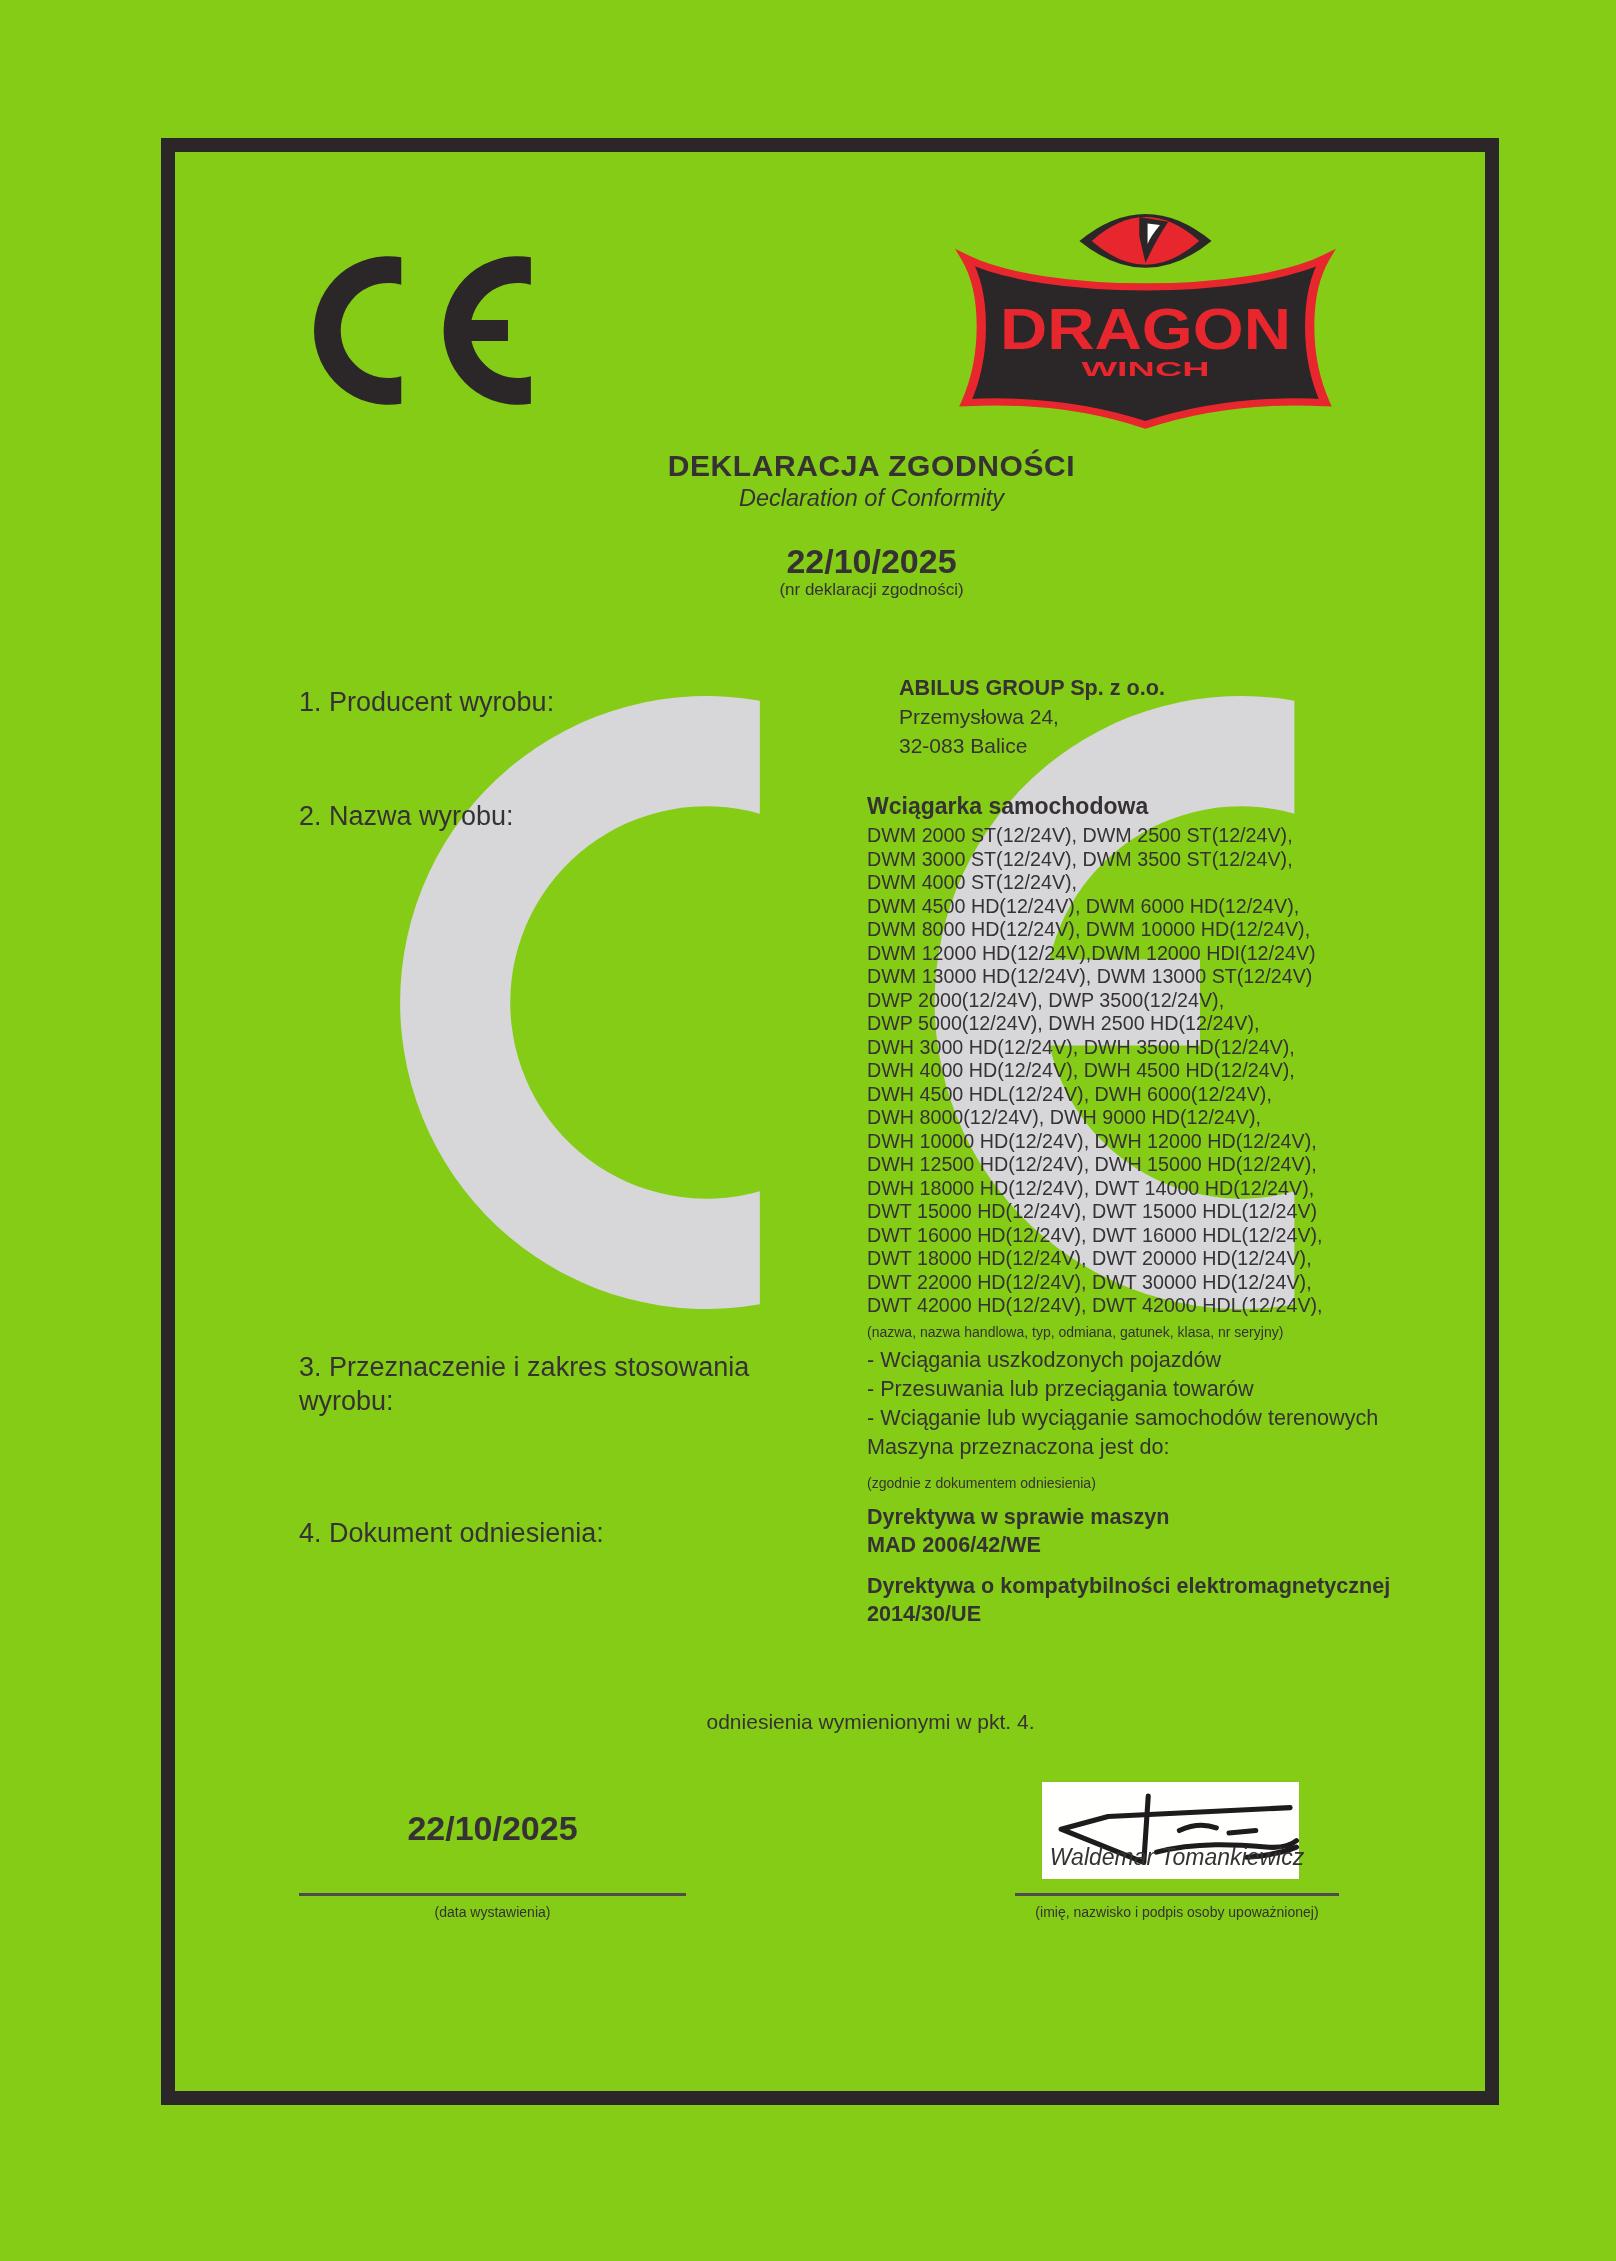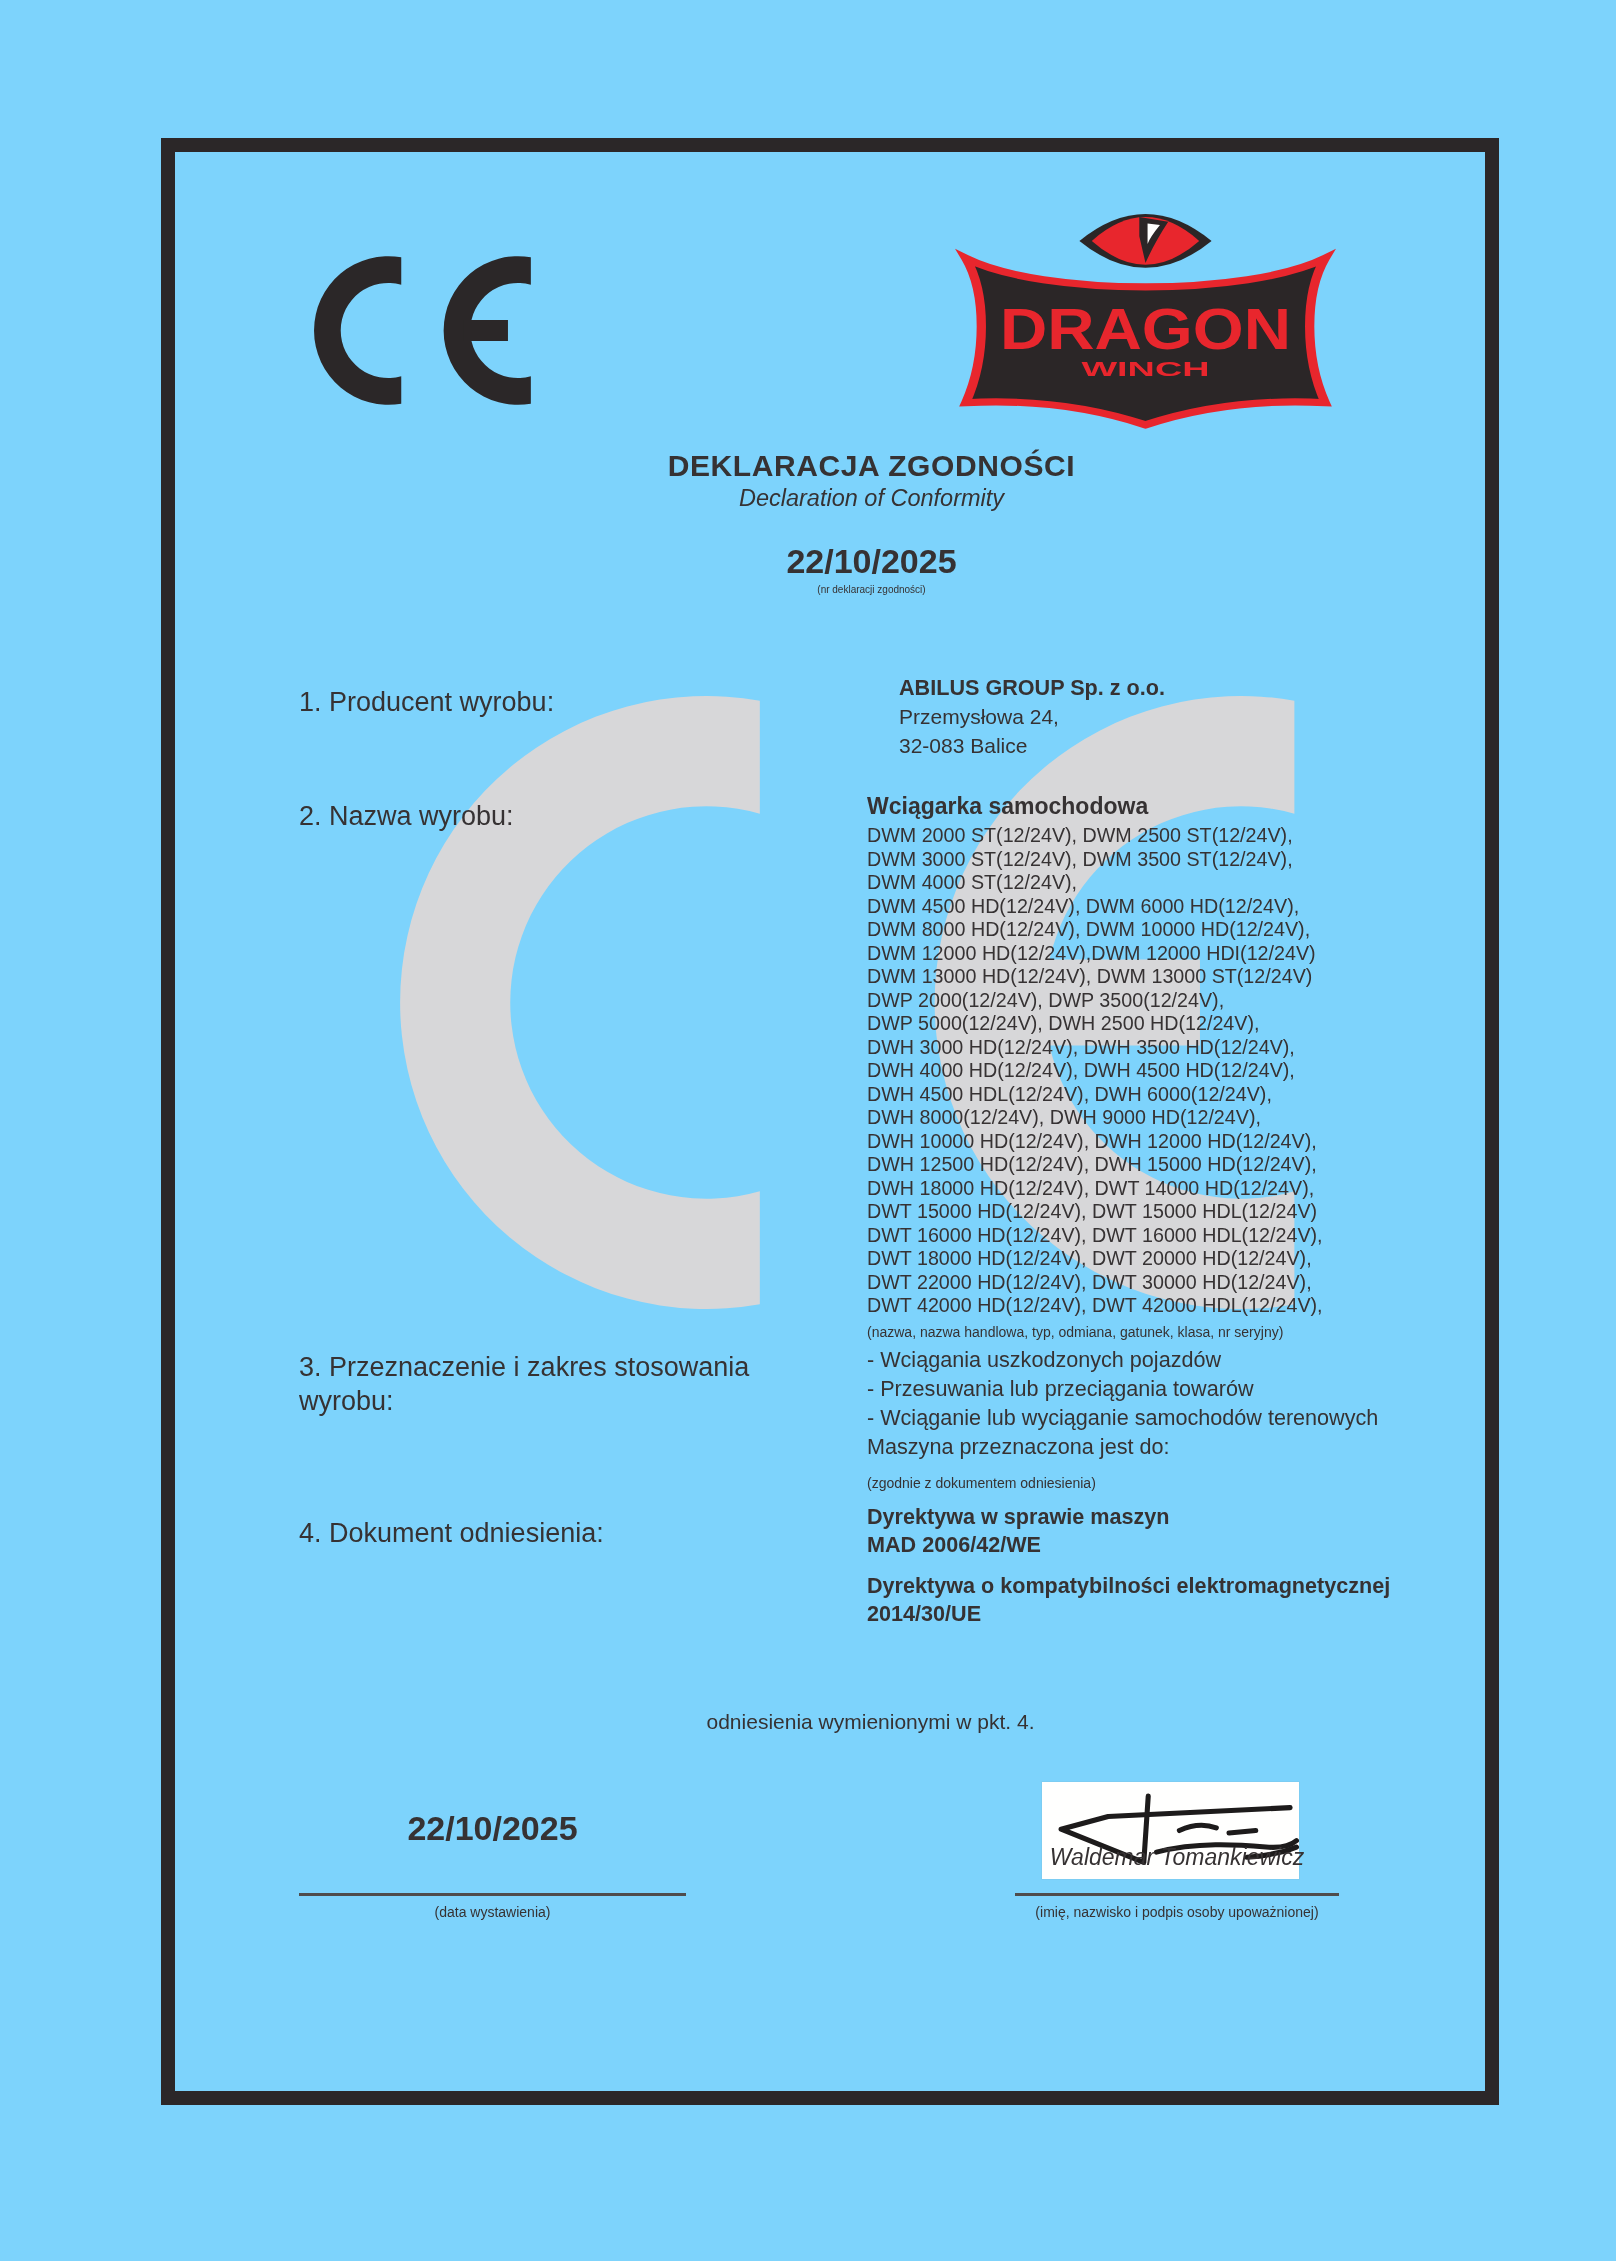--- a/index.html
+++ b/index.html
@@ -2,41 +2,41 @@
 <html style="--dark: #2b2728; --ink: #363233; --red: #e8262d; --wm: #d7d7d9; --line: #4f4c4c;font-size:10.2px"><head>
 <meta charset="utf-8">
 <style>
   html,body{margin:0;padding:0;}
   body{
     width:1617px;height:2261px;background:#ffffff;
     font-family:"Liberation Sans", sans-serif;
     color:var(--ink,#363233);
     -webkit-font-smoothing:antialiased;
   }
-  .canvas{position:relative;width:1617px;height:2261px;overflow:hidden;background:#7dd3fc;}
+  .canvas{position:relative;width:1617px;height:2261px;overflow:hidden;background:#84cc16;}
   .abs{position:absolute;}
 
   .frame{
     left:161px;top:138px;width:1338px;height:1967px;
     border:14px solid var(--dark,#2b2728);box-sizing:border-box;
   }
 
   .wm{left:400px;top:696px;width:895px;height:613px;}
   .wm path{fill:var(--wm,#d7d7d9);}
 
   .ce-logo{left:314px;top:256px;width:217px;height:149px;}
   .ce-logo path{fill:var(--dark,#2b2728);}
 
   .dw-logo{left:939px;top:206px;width:413px;height:230px;}
 
   .heading{left:319px;top:448px;width:1105px;text-align:center;}
   .doc-title{font-size:30px;font-weight:bold;letter-spacing:0.6px;line-height:36px;}
   .doc-subtitle{font-size:23.5px;font-style:italic;line-height:29px;}
   .doc-no{font-size:34px;font-weight:bold;line-height:41px;margin-top:28px;}
-  .doc-no-cap{font-size:10px;line-height:15.2px;}
+  .doc-no-cap{font-size:17px;line-height:15.2px;}
 
   .sec-label{font-size:27px;line-height:34px;}
   .lbl-1{left:299px;top:685px;width:546px;}
   .lbl-2{left:299px;top:799px;width:546px;}
   .lbl-3{left:299px;top:1350px;width:483px;}
   .lbl-4{left:299px;top:1516px;width:546px;}
 
   .val{left:867px;width:572px;}
   .v-producer{top:673px;font-size:21px;line-height:29px;margin-left:32px;}
   .v-producer .company{font-size:21.6px;font-weight:bold;}

